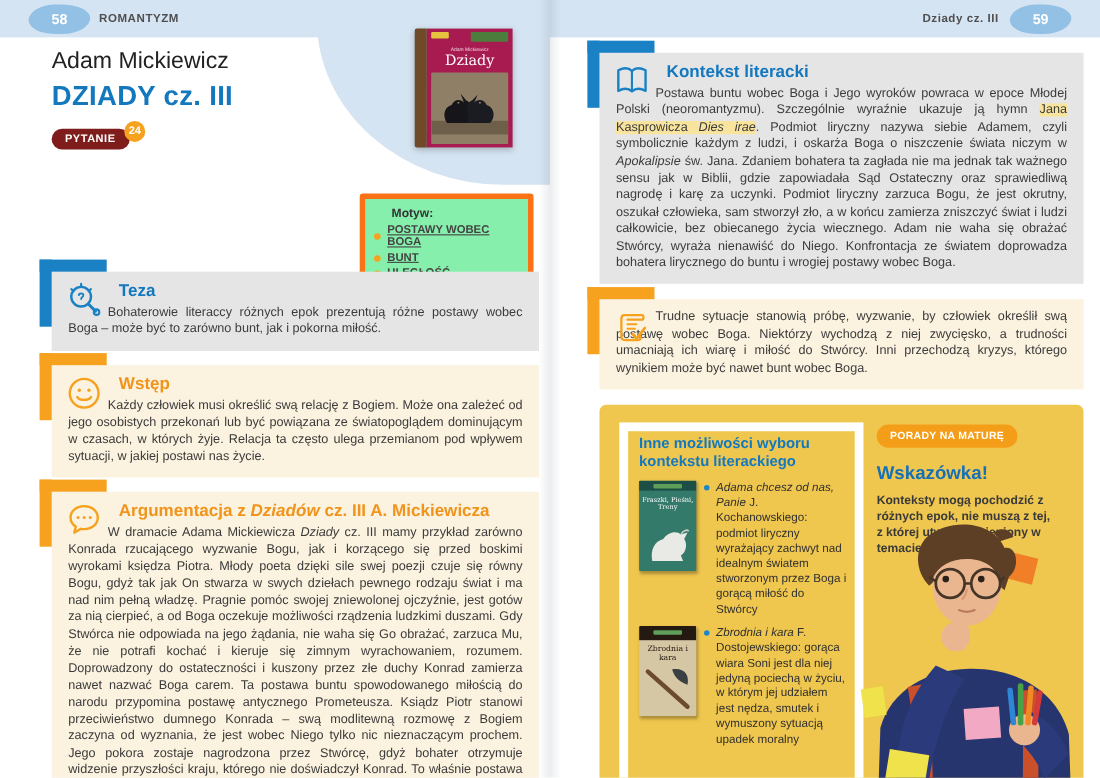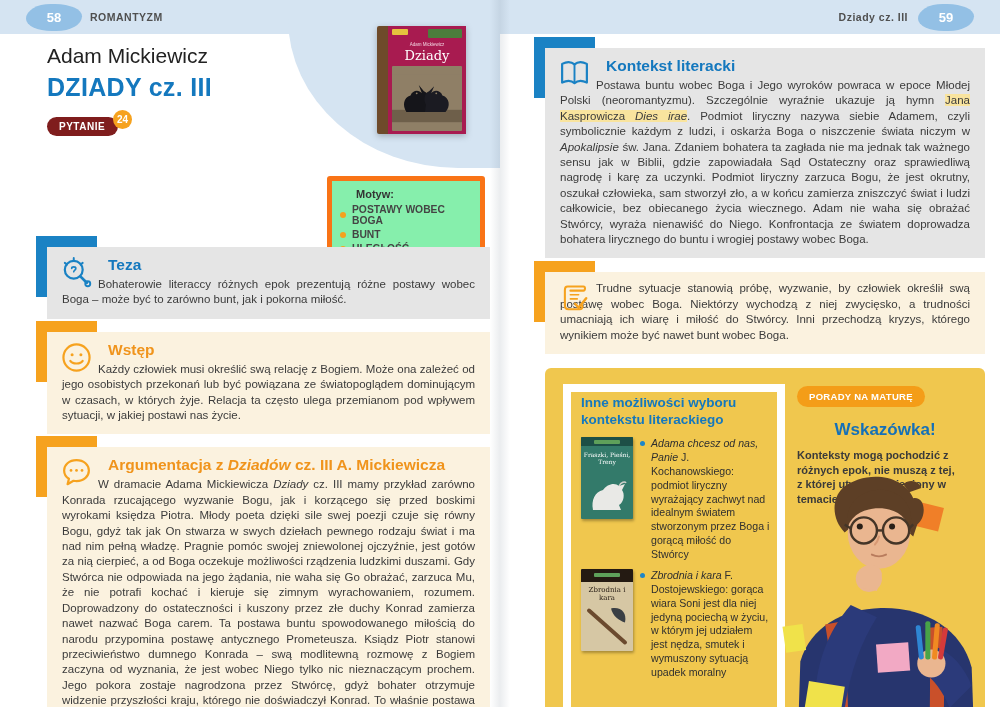--- a/index.html
+++ b/index.html
@@ -47,21 +47,21 @@
     font-size:10px;letter-spacing:.5px;padding:4px 13px 4px 12px;border-radius:12px;}
   .q-num{position:absolute;left:66px;top:-5px;width:19px;height:19px;background:#f6a21e;color:#fff;
     font-weight:700;font-size:10px;border-radius:50%;display:flex;align-items:center;justify-content:center;}
   .question-row{position:relative;min-height:88px;margin-bottom:10px;}
   .question-text{width:272px;font-size:12.8px;font-weight:700;line-height:1.35;color:#333;}
   .motif-box{position:absolute;left:280px;top:0;width:132px;background:#86efac;border:5px solid #f97316;
     border-radius:3px;padding:7px 8px 7px 8px;margin-top:27px;}
   .motif-title{font-size:11px;font-weight:700;color:#333;margin:0 0 4px 16px;}
   .motif-item{display:flex;align-items:center;margin-bottom:3px;}
   .motif-dot{width:6px;height:6px;border-radius:50%;background:#f6a21e;margin-right:6px;flex-shrink:0;}
-  .motif-label{font-size:10.3px;font-weight:700;color:#444;}
+  .motif-label{font-size:10.3px;font-weight:700;color:#444;text-decoration:underline;}
 
   
   .section{position:relative;padding:9px 15px 11px 15px;margin-bottom:13px;}
   .sec-orange{background:#fbf2df;--c:#f6a21e;--t:#f0941c;}
   .sec-blue{background:#e5e5e5;--c:#1a82c4;--t:#1478be;}
   .section::before{content:"";position:absolute;left:-11px;top:-11px;width:50px;height:50px;
     border-top:11px solid var(--c);border-left:11px solid var(--c);}
   .sec-icon{position:absolute;left:13px;top:9px;width:33px;height:33px;}
   .sec-title{margin-left:46px;font-size:15.5px;font-weight:700;color:var(--t);margin-bottom:3px;}
   .sec-body{font-size:11.5px;line-height:1.34;text-align:justify;color:#3b3b3b;text-indent:36px;}
@@ -91,21 +91,21 @@
   .mc-zbrodnia{height:82px;background:#d6c7a4;display:flex;flex-direction:column;}
   .mc-zband{height:13px;background:#241a12;display:flex;align-items:center;justify-content:center;}
   .mc-zband i{display:block;width:26px;height:4px;background:#5ea05a;border-radius:1px;}
   .mc-ztitle{font-family:"DejaVu Serif",serif;font-size:7px;color:#241a12;text-align:center;margin-top:4px;}
   .mc-axe{flex:1;position:relative;}
   .mc-axe svg{position:absolute;left:0;top:0;width:100%;height:100%;}
 
   .advice{position:absolute;left:252px;top:18px;width:176px;}
   .advice-pill{display:inline-block;background:#f49d18;color:#fff;font-weight:700;font-size:9.5px;
     letter-spacing:.3px;padding:5px 12px;border-radius:12px;}
-  .advice-title{font-size:17px;font-weight:800;color:#1570b8;margin-top:13px;text-align:center;}
+  .advice-title{font-size:17px;font-weight:800;color:#1570b8;margin-top:13px;}
   .advice-text{font-size:11px;font-weight:700;color:#3a3a3a;line-height:1.32;margin-top:8px;width:158px;}
   .student{position:absolute;right:-4px;bottom:0;width:208px;height:252px;}
 </style>
 </head>
 <body>
 
 <div class="spread">
 
   <div class="top-band"></div>
   <div class="blue-curve"></div>

